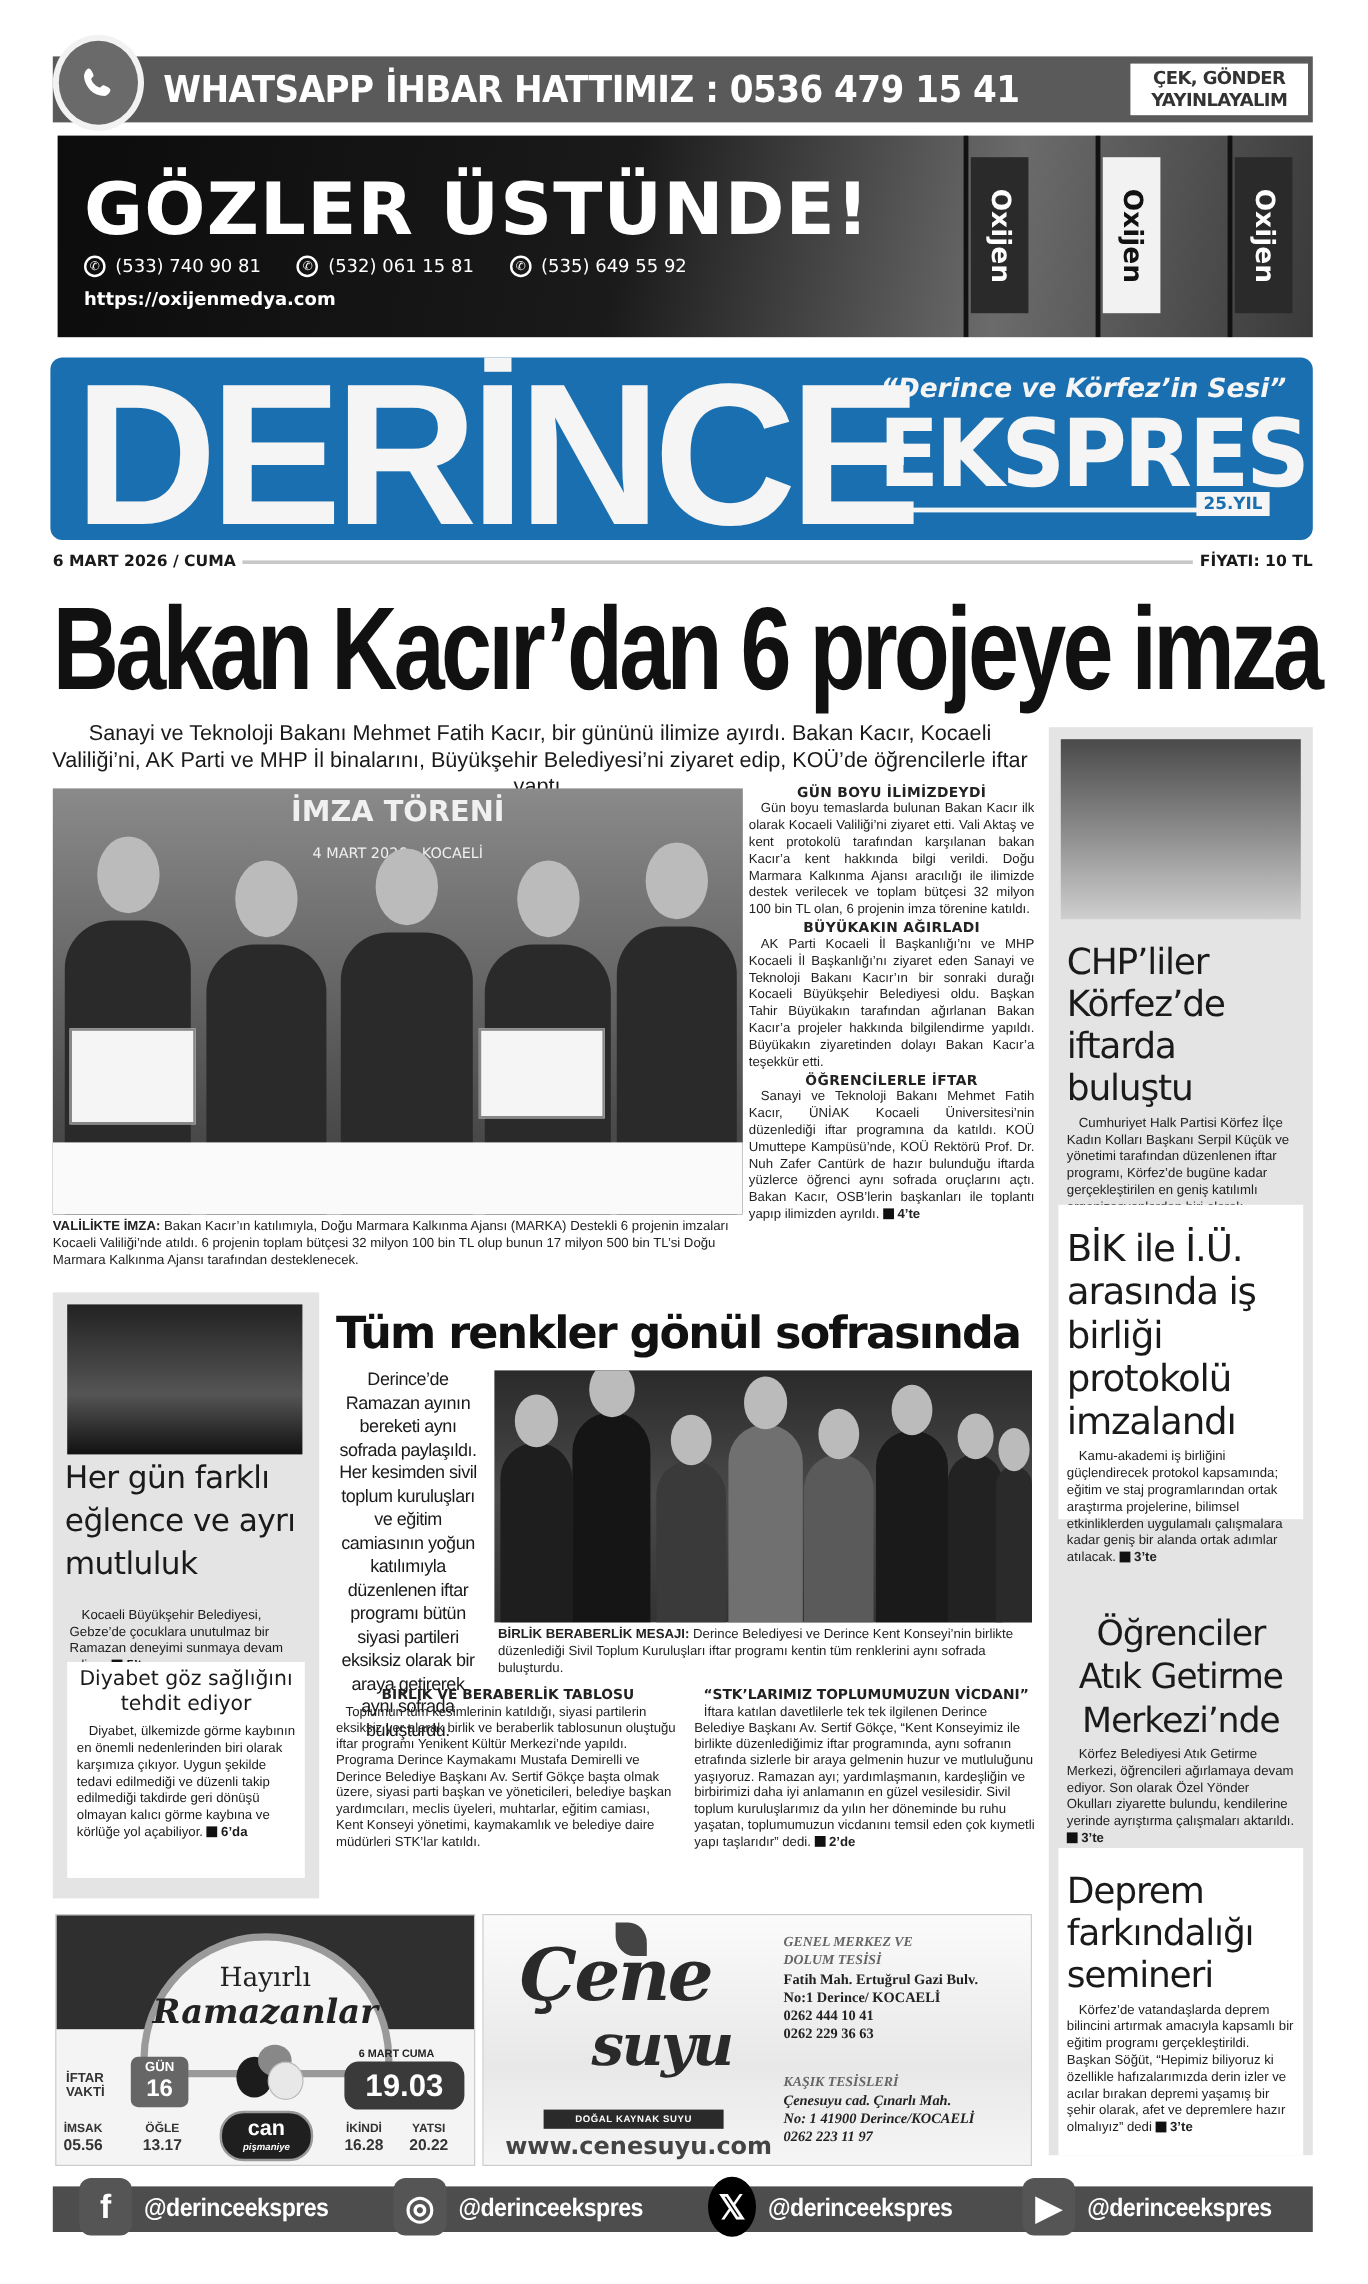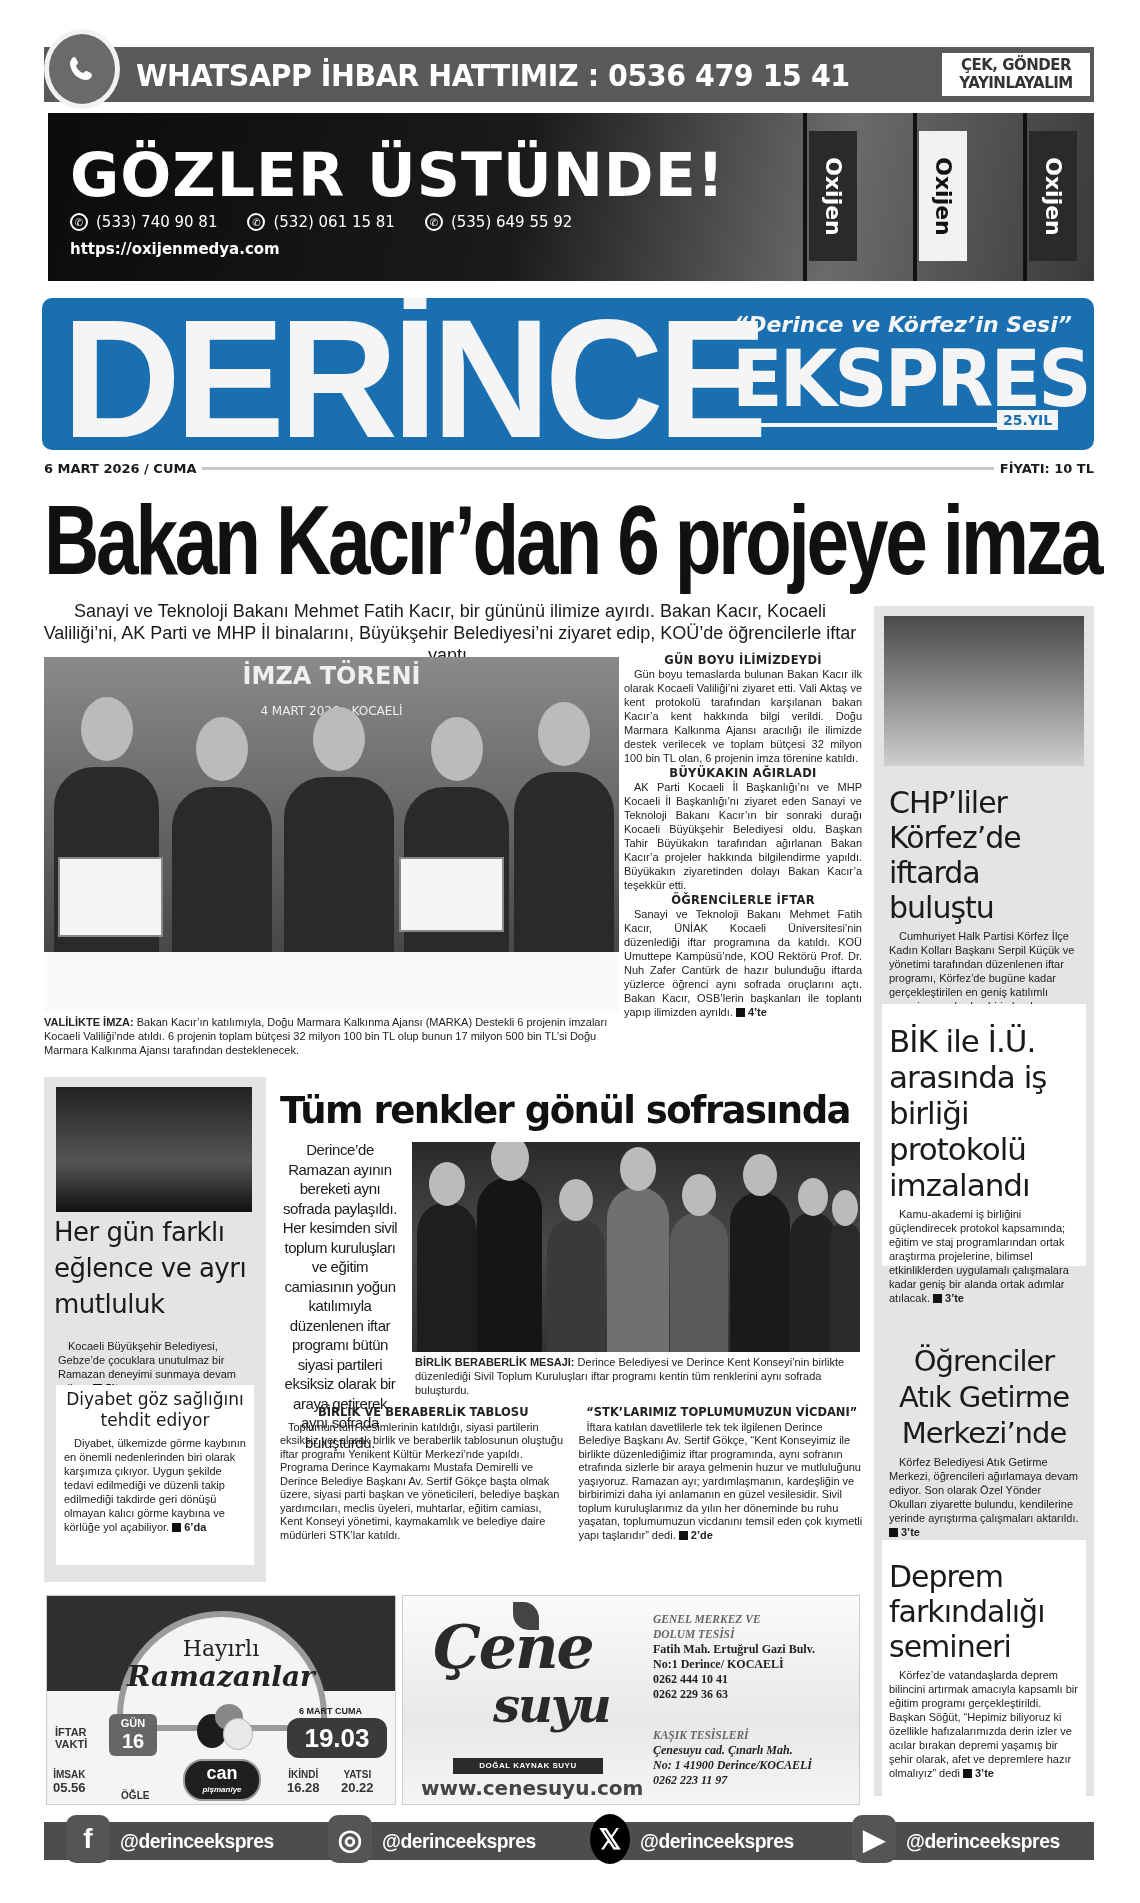--- a/index.html
+++ b/index.html
@@ -314,21 +314,21 @@
   </div>
   <div class="ram-sweet">
     <i style="left:0;top:10px;width:30px;height:34px;background:#1c1c1c;"></i>
     <i style="left:18px;top:0;width:28px;height:26px;background:#888;"></i>
     <i style="left:26px;top:14px;width:30px;height:32px;background:#e8e8e8;border:1px solid #bbb;"></i>
   </div>
   <div class="ram-date-label">6 MART CUMA</div>
   <div class="ram-time">19.03</div>
   <div class="ram-logo"><span>can</span><small>pişmaniye</small></div>
   <div class="ram-pt" style="left:6px;"><span>İMSAK</span><span class="v">05.56</span></div>
-  <div class="ram-pt" style="left:72px;margin-top:21px;"><span>ÖĞLE</span><span class="v">13.17</span></div>
+  <div class="ram-pt" style="left:72px;"><span>ÖĞLE</span><span class="v">13.17</span></div>
   <div class="ram-pt" style="left:240px;"><span>İKİNDİ</span><span class="v">16.28</span></div>
   <div class="ram-pt" style="left:294px;"><span>YATSI</span><span class="v">20.22</span></div>
 </div>
 
 <div class="cene-ad">
   <div class="cene-leaf"></div>
   <div class="cene-logo"><span>Çene</span><span class="suyu">suyu</span></div>
   <div class="cene-badge">DOĞAL KAYNAK SUYU</div>
   <div class="cene-url">www.cenesuyu.com</div>
   <div class="cene-info">

